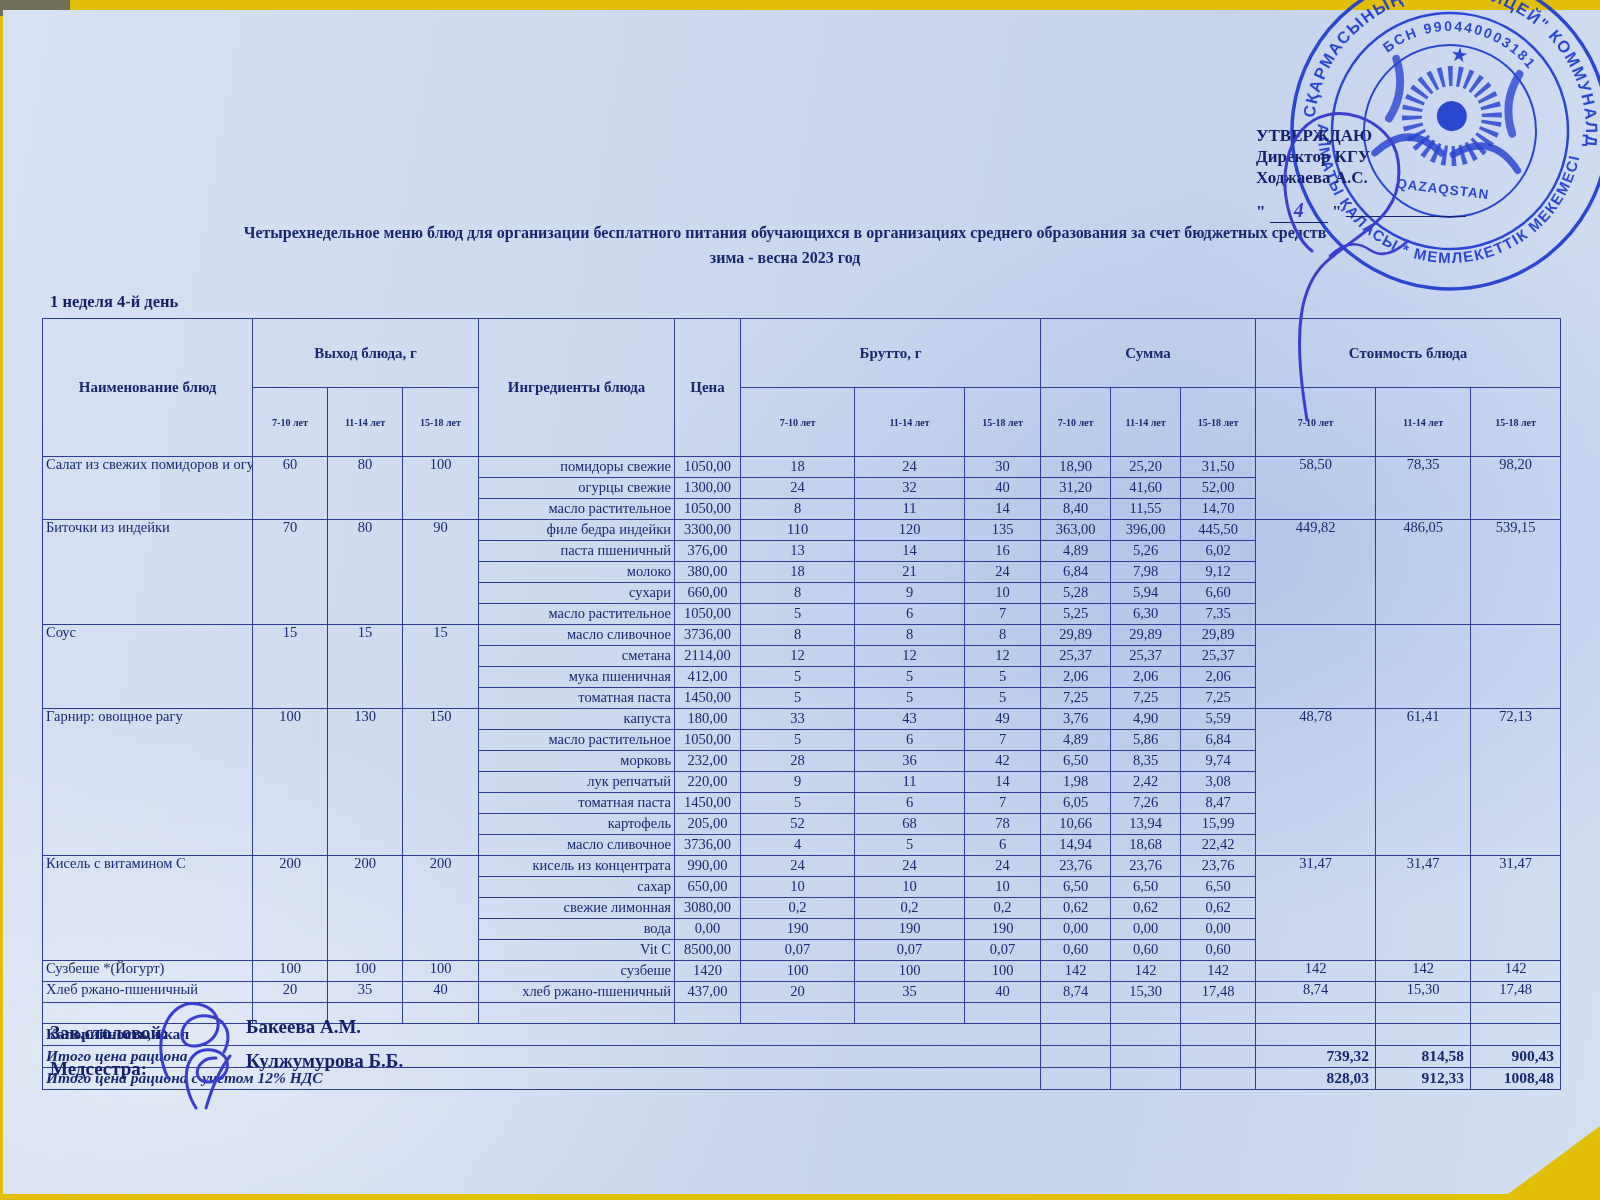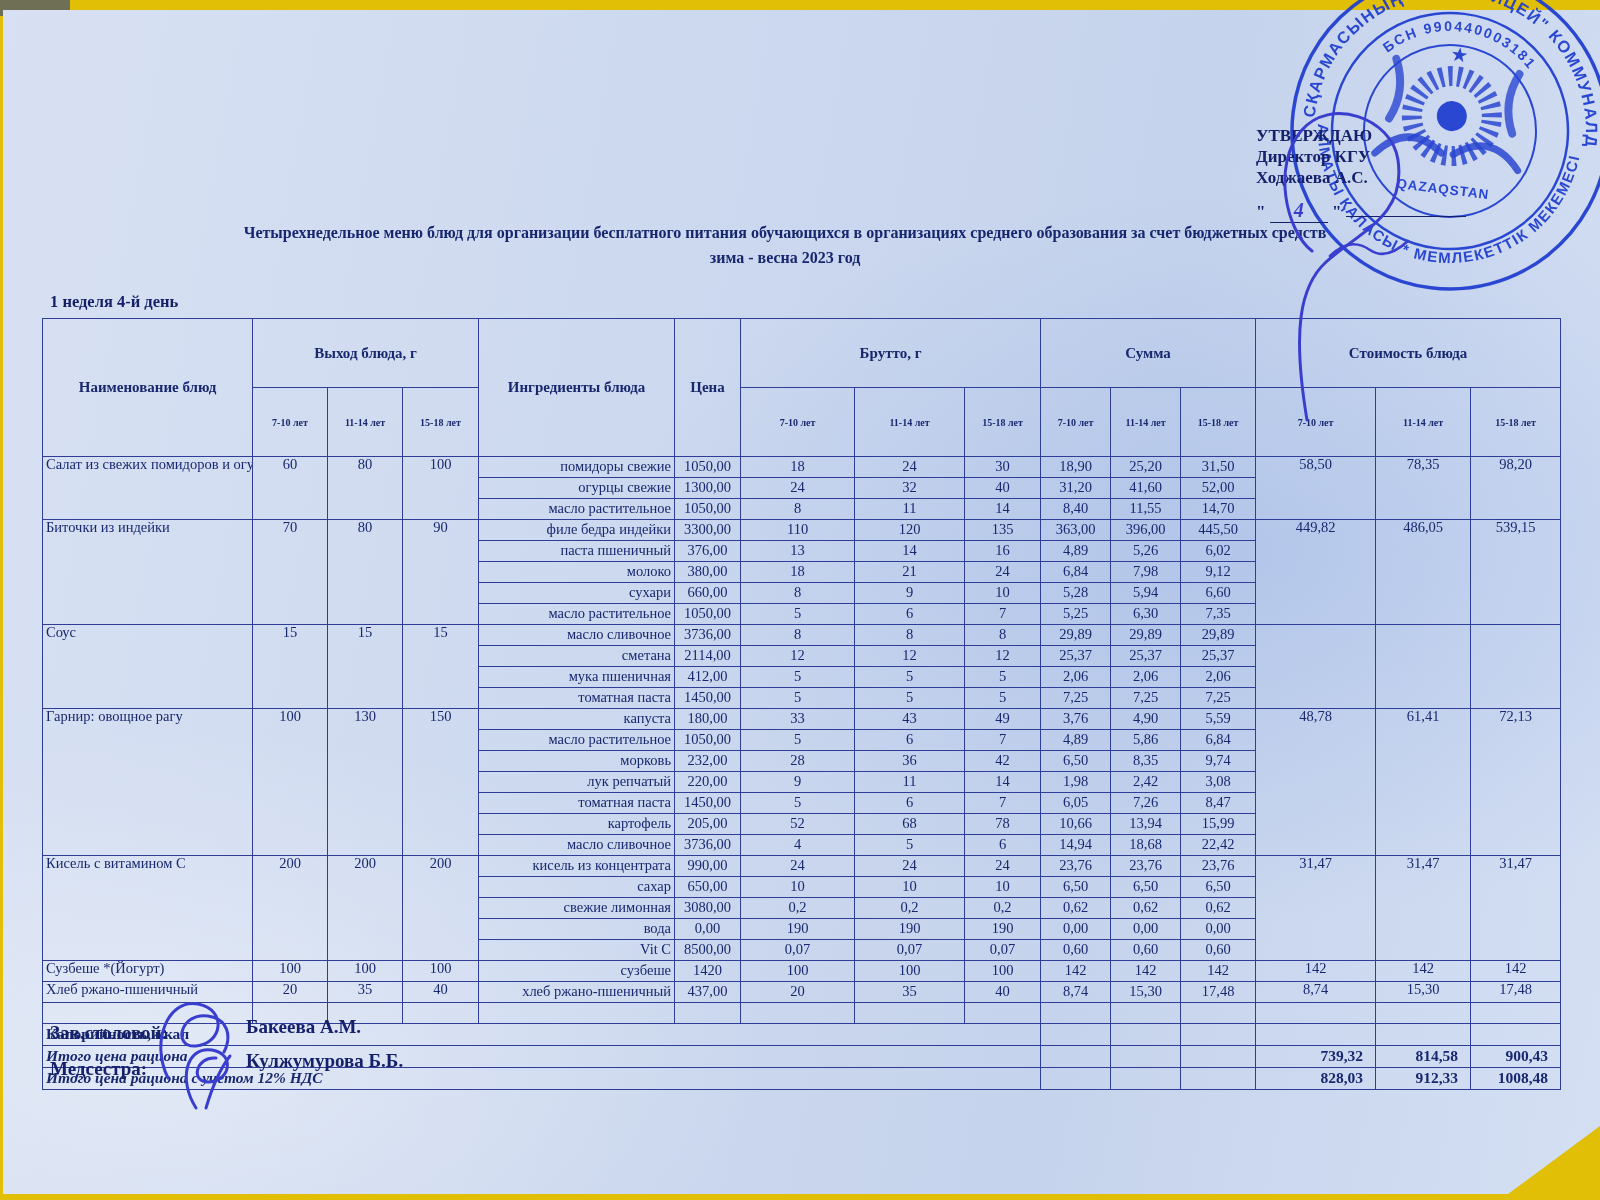--- a/index.html
+++ b/index.html
@@ -29,21 +29,21 @@
   tr.hrow1 th{height:36px;}
   tr.hrow2 th{height:36px;font-size:10px;}
   table.doc td{font-size:14.5px;height:20px;line-height:1.05;white-space:nowrap;}
   td.dish{vertical-align:top;font-size:15px;white-space:normal;line-height:1.12;padding-top:1px;text-align:left;}
   td.ing{text-align:right;}
   td.num{text-align:center;}
   td.topv{vertical-align:top;padding-top:1px;font-size:15px;text-align:center;}
   tr.footer-row td{font-weight:bold;height:21px;}
   tr.footer-row td.flabel{text-align:left;font-size:15.5px;}
   tr.footer-row.it td.flabel{font-style:italic;}
-  tr.footer-row td.fval{text-align:right;font-size:15.5px;padding-right:12px;}
+  tr.footer-row td.fval{text-align:right;font-size:15.5px;padding-right:6px;}
 
   .sig-block{position:absolute;z-index:4;font-weight:bold;color:#15216b;font-size:19px;}
   .stamp-svg{position:absolute;left:1268px;top:-34px;z-index:2;opacity:.92;}
   .overlay-svg{position:absolute;left:0;top:0;z-index:5;pointer-events:none;}
   .approval{position:absolute;left:1256px;top:125px;z-index:3;color:#15216b;font-weight:bold;font-size:17px;line-height:21px;}
   .approval .nm{}
   .dateline{display:inline-block;min-width:58px;border-bottom:1.6px solid #15216b;text-align:center;}
   .hand4{font-family:"Liberation Serif",serif;font-style:italic;color:#3a3ecf;font-size:20px;font-weight:bold;}
   .date-tail{display:inline-block;width:120px;border-bottom:1.6px solid #15216b;}
 </style>

